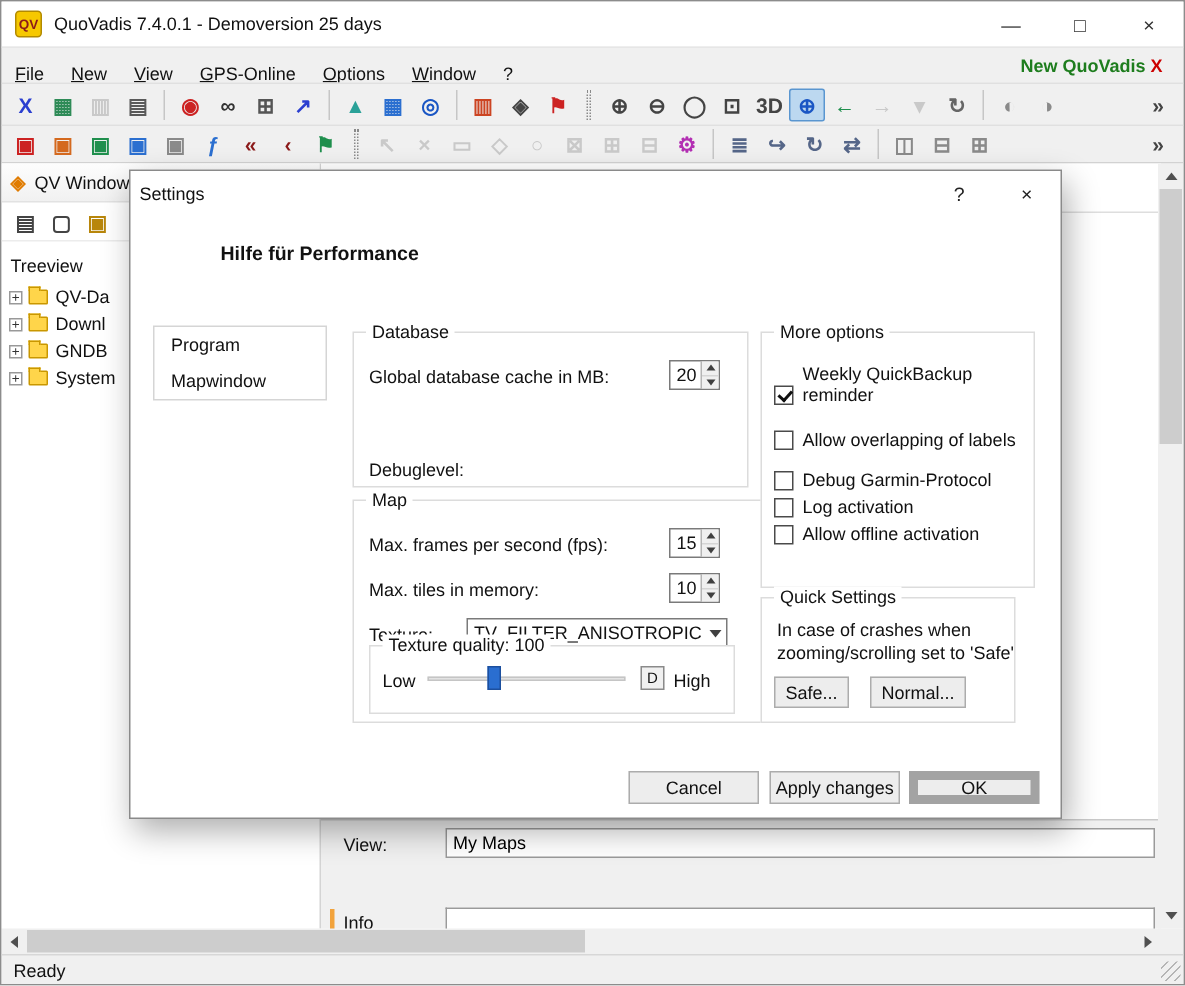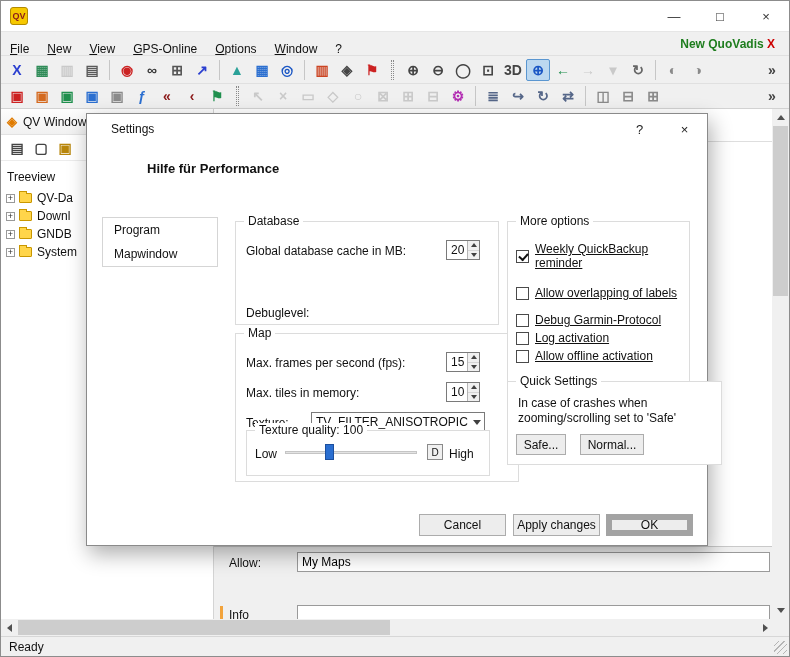--- a/index.html
+++ b/index.html
@@ -98,41 +98,41 @@
   .statusbar { position:absolute; left:0; right:0; bottom:0; height:20px; background:#f0f0f0;
                border-top:1px solid #d7d7d7; display:flex; align-items:center; padding-left:8px;
                font-size:12px; }
   .resize-grip { position:absolute; right:2px; bottom:2px; width:13px; height:13px;
                  background:repeating-linear-gradient(135deg, transparent 0 3px, #b5b5b5 3px 4px); }
 
   
   .dialog { position:absolute; left:85px; top:112px; width:622px; height:433px; background:#fff;
             border:1px solid #8a8a8a; box-shadow:3px 8px 20px rgba(0,0,0,.32); z-index:30; }
   .dlg-titlebar { height:30px; display:flex; align-items:center; }
-  .dlg-title { padding-left:24px; font-size:12px; }
+  .dlg-title { padding-left:6px; font-size:12px; }
   .dlg-controls { margin-left:auto; display:flex; height:100%; }
   .dlg-btn { width:45px; height:100%; display:flex; align-items:center; justify-content:center;
              font-size:13px; color:#222; }
   .dlg-heading { position:absolute; left:60px; top:47px; font-weight:bold; font-size:13px; }
 
   .dlg-nav { position:absolute; left:15px; top:103px; width:116px; background:#fff;
              border:1px solid #d5d5d5; }
   .nav-item { height:24px; display:flex; align-items:center; padding-left:11px; font-size:12px;
               position:relative; }
   .nav-item.selected { background:#f1f1f1; }
   .nav-item.selected::before { content:""; position:absolute; left:0; top:0; bottom:0; width:4px;
                                background:#f2a33c; }
 
   .group { position:absolute; border:1px solid #dcdcdc; background:#fff; }
   .gtitle { position:absolute; top:-8px; left:8px; background:#fff; padding:0 4px; font-size:12px;
             white-space:nowrap; }
   .grp-database { left:148px; top:107px; width:264px; height:104px; }
   .grp-map      { left:148px; top:219px; width:284px; height:149px; }
   .grp-more     { left:420px; top:107px; width:183px; height:171px; }
-  .grp-quick    { left:420px; top:267px; width:215px; height:84px; }
+  .grp-quick    { left:420px; top:284px; width:170px; height:84px; }
   .grp-quality  { left:10px;  top:96px;  width:244px; height:46px; }
   .glabel { position:absolute; font-size:12px; white-space:nowrap; }
 
   .spin { position:absolute; width:34px; height:20px; border:1px solid #7a7a7a; background:#fff;
           display:flex; }
   .spin .val { flex:1; font-size:12px; display:flex; align-items:center; padding-left:4px; }
   .spin .arrows { width:12px; display:flex; flex-direction:column; border-left:1px solid #b5b5b5; }
   .sp { flex:1; display:flex; align-items:center; justify-content:center; background:#f0f0f0; }
   .sp + .sp { border-top:1px solid #d5d5d5; }
   .sp.up::after { content:""; border-left:3px solid transparent; border-right:3px solid transparent;
@@ -149,21 +149,21 @@
 
   .slider { position:absolute; left:38px; top:13px; width:132px; height:16px; }
   .slider-track { position:absolute; left:0; right:0; top:7px; height:3px; background:#e3e3e3;
                   border:1px solid #c5c5c5; }
   .slider-thumb { position:absolute; left:40px; top:0; width:9px; height:16px; background:#2a6ed0;
                   border:1px solid #1c4f9e; }
   .mini-btn { position:absolute; left:180px; top:13px; width:16px; height:16px;
               border:1px solid #8a8a8a; background:#f0f0f0; font-size:10px; display:flex;
               align-items:center; justify-content:center; }
 
-  .cbrow { position:absolute; left:8px; display:flex; gap:6px; align-items:center;text-decoration:underline; }
+  .cbrow { position:absolute; left:8px; display:flex; gap:6px; align-items:flex-end; }
   .cb { width:13px; height:13px; border:1px solid #4a4a4a; background:#fff; flex:none;
         position:relative; margin-top:1px; }
   .cb.checked::after { content:""; position:absolute; left:2px; top:2px; width:7px; height:4px;
                        border-left:2px solid #101010; border-bottom:2px solid #101010;
                        transform:rotate(-48deg); }
   .cbl { font-size:12px; line-height:14px; white-space:nowrap; }
   .cbl.wrap { white-space:normal; width:122px; }
 
   .quick-text { position:absolute; left:10px; top:14px; width:164px; font-size:12px; line-height:15px; }
 
@@ -175,20 +175,21 @@
   .dlg-action { top:400px; width:87px; height:22px; }
   .act-cancel { left:332px; } .act-apply { left:426px; } .act-ok { left:519px; }
 </style>
 </head>
 <body>
 
 <div class="screen">
 
   <div class="titlebar">
     <div class="app-logo">QV</div>
+    <div class="title-text">QuoVadis 7.4.0.1 - Demoversion 25 days</div>
     <div class="win-controls">
       <div class="win-btn">—</div>
       <div class="win-btn">□</div>
       <div class="win-btn">×</div>
     </div>
   </div>
 
   <div class="menubar">
     <div class="menu-items">
 
@@ -434,21 +435,21 @@
         </div>
         <div class="tree-row">
           <span class="expander">+</span>
           <span class="folder"></span>
           <span class="tlabel">System</span>
         </div>
       </div>
   </div>
 
   <div class="bottom-form">
-    <span class="form-label name-label">Allow:</span>
+    <span class="form-label name-label">View:</span>
     <input class="form-input name-input" value="My Maps" style="">
     <div class="info-accent"></div>
     <span class="form-label info-label">Info</span>
     <div class="form-input info-input"></div>
   </div>
 
   <div class="vscroll">
     <div class="sb-btn arr-up"></div>
     <div class="v-thumb"></div>
     <div class="sb-btn arr-down"></div>

